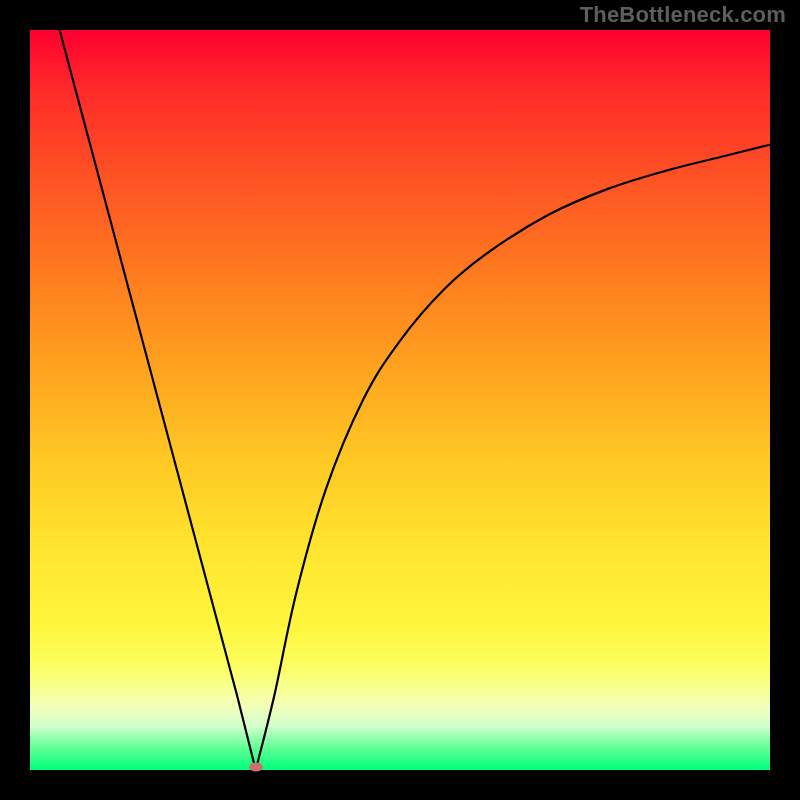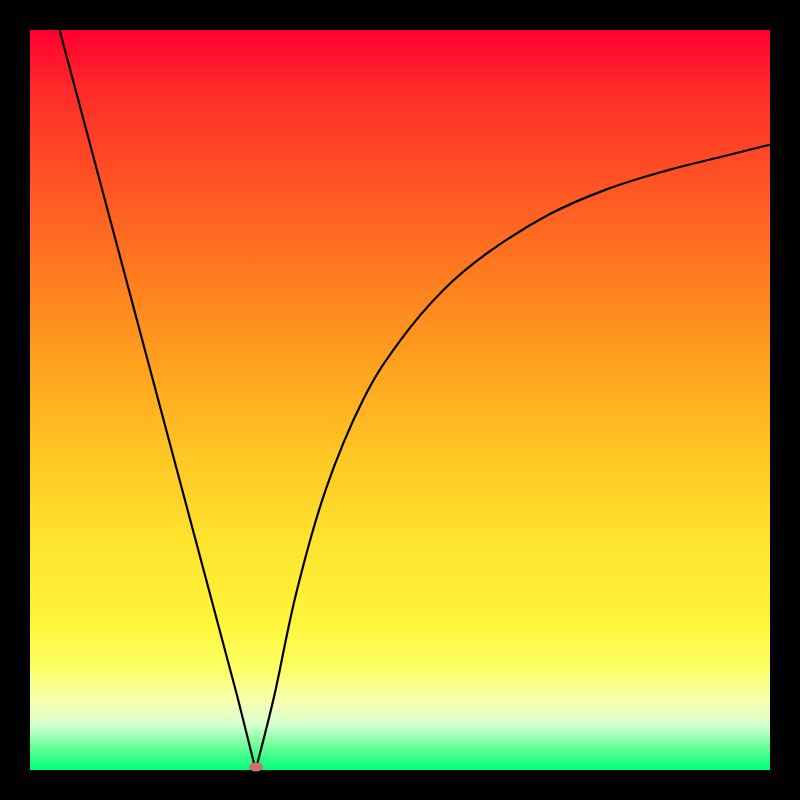--- a/index.html
+++ b/index.html
@@ -78,20 +78,21 @@
     transform: translate(-50%, -50%);
     z-index: 20;
     pointer-events: none;
   }
 </style>
 </head>
 <body>
 
 <div class="frame">
 
+  <div class="watermark">TheBottleneck.com</div>
 
   <div class="plot-outer">
     <div class="gradient"></div>
 
     <svg class="curve" viewBox="0 0 740 740" preserveAspectRatio="none">
       <path id="curve-path" d="M 29.60 0.00 L 59.20 111.00 L 88.80 222.00 L 118.40 333.00 L 148.00 444.00 L 177.60 555.00 L 207.20 666.00 L 225.70 740.00 L 225.70 740.00 C 229.03 726.68, 236.87 697.97, 244.20 666.00 C 251.53 634.03, 257.08 599.70, 266.40 562.40 C 275.72 525.10, 284.01 493.43, 296.00 458.80 C 307.99 424.17, 319.68 396.64, 333.00 370.00 C 346.32 343.36, 355.35 330.78, 370.00 310.80 C 384.65 290.82, 398.42 274.98, 414.40 259.00 C 430.38 243.02, 440.15 235.32, 458.80 222.00 C 477.45 208.68, 496.69 196.32, 518.00 185.00 C 539.31 173.68, 555.89 167.09, 577.20 159.10 C 598.51 151.11, 615.09 146.59, 636.40 140.60 C 657.71 134.61, 676.95 130.46, 695.60 125.80 C 714.25 121.14, 732.01 116.70, 740.00 114.70" fill="none" stroke="#000" stroke-width="2.2" stroke-linecap="round" stroke-linejoin="round"></path>
     </svg>
 
     <div class="marker" id="marker" style="left: 225.7px; top: 737px; background: rgb(204, 111, 114);"></div>
   </div>

